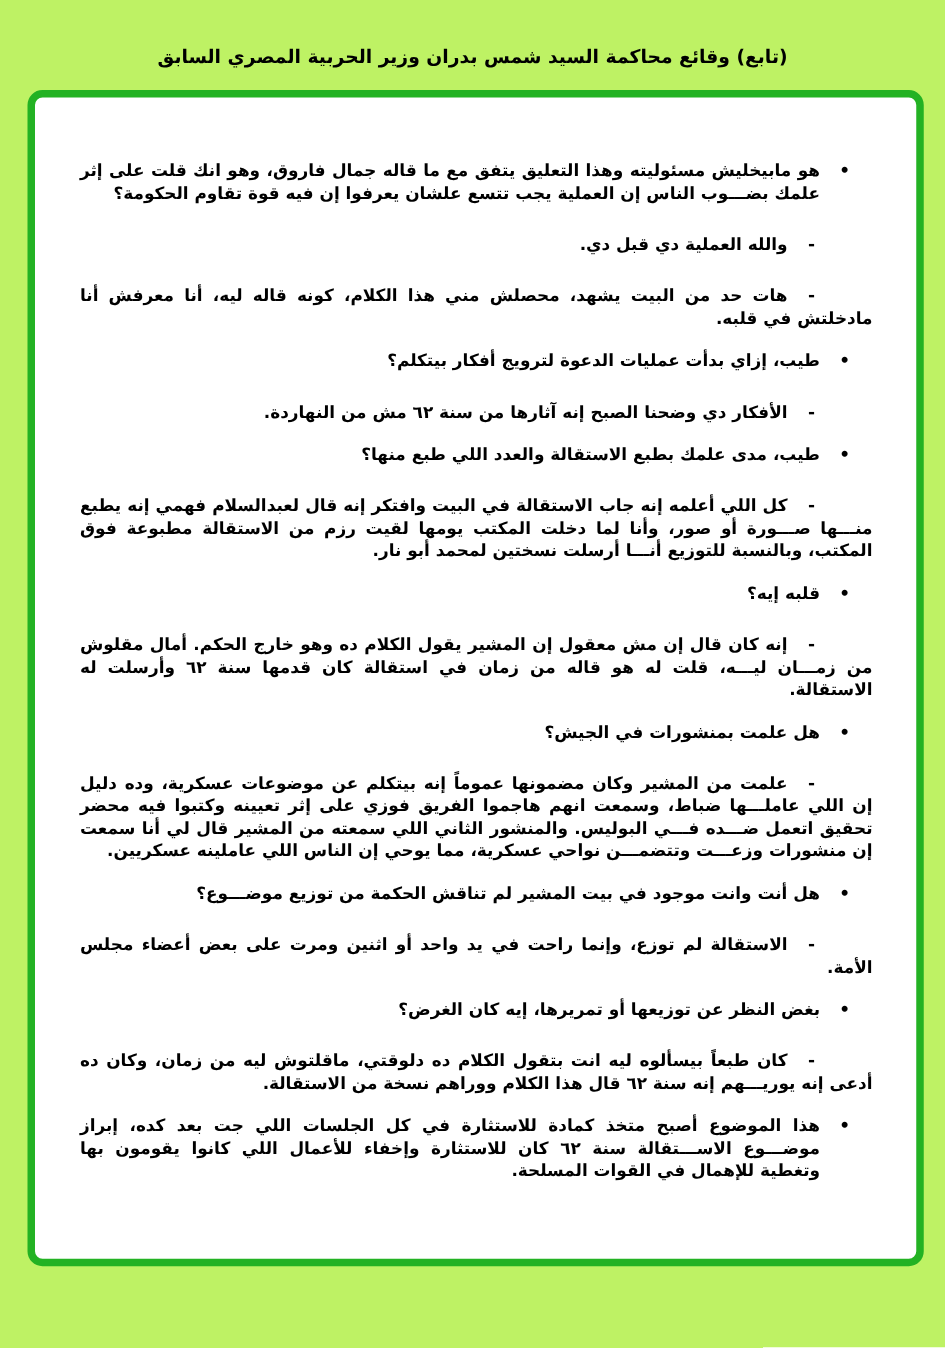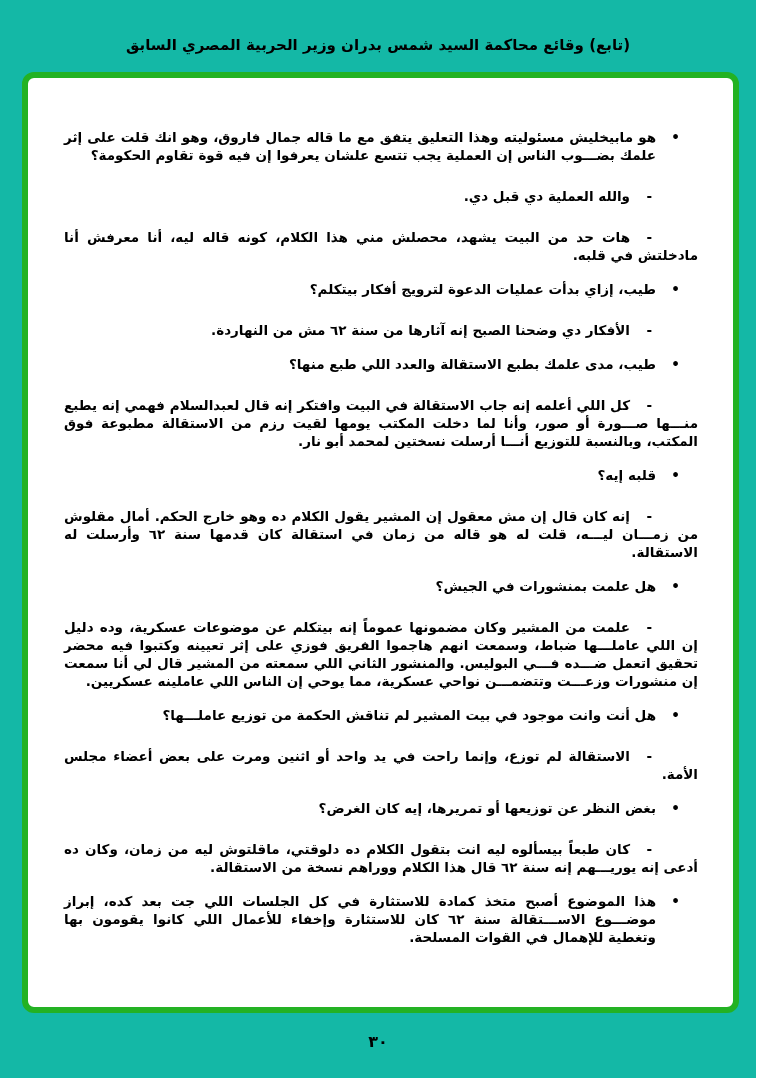--- a/index.html
+++ b/index.html
@@ -7,21 +7,21 @@
     width: 758px; height: 1078px;
     background: #ffffff;
     font-family: "DejaVu Sans", sans-serif;
     color: #000;
     overflow: hidden;
     position: relative;
   }
   .page {
     position: relative;
     width: 756px; height: 1078px;
-    background: #14b8a6;
+    background: #bef264;
   }
   .header-title {
     position: absolute;
     top: 36px; left: 0; right: 0;
     text-align: center;
     direction: rtl;
     font-weight: bold;
     font-size: 15px;
     letter-spacing: 0;
   }
@@ -103,30 +103,29 @@
       <p class="question"><span class="marker bullet-marker">•</span><span>قلبه إيه؟</span></p>
       <p class="answer"><span class="marker dash-marker">-</span><span>إنه كان قال إن مش معقول إن المشير يقول الكلام ده وهو خارج الحكم. أمال مقلوش من زمـــان ليـــه، قلت له هو قاله من زمان في استقالة كان قدمها سنة ٦٢ وأرسلت له الاستقالة.</span></p>
     </div>
 
     <div class="qa-block">
       <p class="question"><span class="marker bullet-marker">•</span><span>هل علمت بمنشورات في الجيش؟</span></p>
       <p class="answer"><span class="marker dash-marker">-</span><span>علمت من المشير وكان مضمونها عموماً إنه بيتكلم عن موضوعات عسكرية، وده دليل إن اللي عاملـــها ضباط، وسمعت انهم هاجموا الفريق فوزي على إثر تعيينه وكتبوا فيه محضر تحقيق اتعمل ضـــده فـــي البوليس. والمنشور الثاني اللي سمعته من المشير قال لي أنا سمعت إن منشورات وزعـــت وتتضمـــن نواحي عسكرية، مما يوحي إن الناس اللي عاملينه عسكريين.</span></p>
     </div>
 
     <div class="qa-block">
-      <p class="question"><span class="marker bullet-marker">•</span><span>هل أنت وانت موجود في بيت المشير لم تناقش الحكمة من توزيع عاملـــها؟</span></p>
+      <p class="question"><span class="marker bullet-marker">•</span><span>هل أنت وانت موجود في بيت المشير لم تناقش الحكمة من توزيع موضـــوع؟</span></p>
       <p class="answer"><span class="marker dash-marker">-</span><span>الاستقالة لم توزع، وإنما راحت في يد واحد أو اثنين ومرت على بعض أعضاء مجلس الأمة.</span></p>
     </div>
 
     <div class="qa-block">
       <p class="question"><span class="marker bullet-marker">•</span><span>بغض النظر عن توزيعها أو تمريرها، إيه كان الغرض؟</span></p>
       <p class="answer"><span class="marker dash-marker">-</span><span>كان طبعاً بيسألوه ليه انت بتقول الكلام ده دلوقتي، ماقلتوش ليه من زمان، وكان ده أدعى إنه يوريـــهم إنه سنة ٦٢ قال هذا الكلام ووراهم نسخة من الاستقالة.</span></p>
     </div>
 
     <div class="qa-block">
       <p class="question"><span class="marker bullet-marker">•</span><span>هذا الموضوع أصبح متخذ كمادة للاستثارة في كل الجلسات اللي جت بعد كده، إبراز موضـــوع الاســـتقالة سنة ٦٢ كان للاستثارة وإخفاء للأعمال اللي كانوا يقومون بها وتغطية للإهمال في القوات المسلحة.</span></p>
     </div>
 
   </div>
 
-  <div class="page-number">٣٠</div>
 
 </div>
 
 </body></html>

